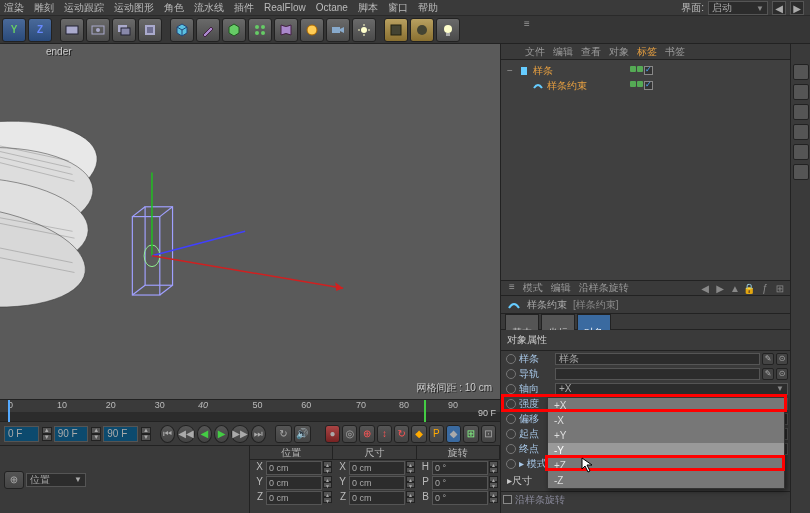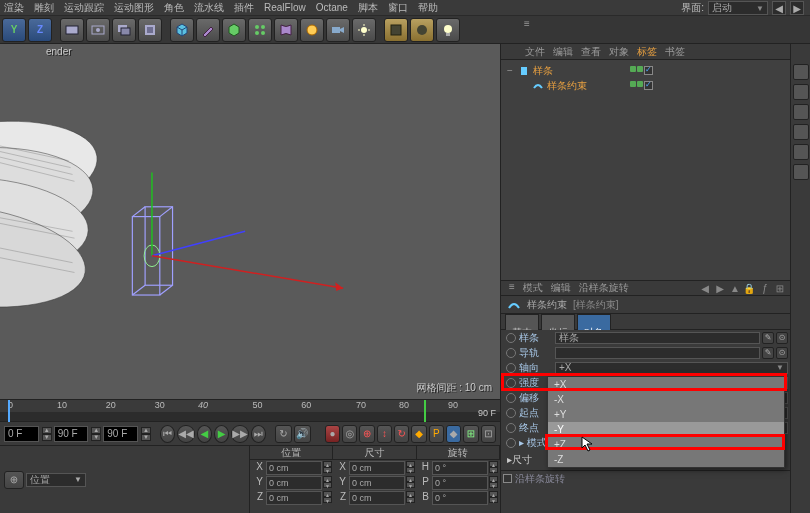--- a/index.html
+++ b/index.html
@@ -67,21 +67,21 @@
   .dropdown-open .opt{height:15px;padding:0 6px;display:flex;align-items:center;color:#ddd;}
   .dropdown-open .opt.hl{background:#999;color:#fff;}
   
   .timeline{height:22px;background:#3a3a3a;border-top:1px solid #222;display:flex;position:relative;}
   .tl-ruler{flex:1;position:relative;background:linear-gradient(to bottom,#3a3a3a 0,#3a3a3a 12px,#2c2c2c 12px,#2c2c2c 100%);}
   .tl-tick{position:absolute;top:0;font-size:9px;color:#bbb;}
   .tl-marker{position:absolute;top:0;width:2px;height:22px;background:#5af;}
   .tl-marker.green{background:#4c4;}
   
   .transport{height:24px;background:#3a3a3a;border-top:1px solid #222;display:flex;align-items:center;gap:2px;padding:0 4px;}
-  .num-field{background:#000000;border:1px solid #555;height:16px;width:40px;display:flex;align-items:center;padding:0 3px;}
+  .num-field{background:#0c4a6e;border:1px solid #555;height:16px;width:40px;display:flex;align-items:center;padding:0 3px;}
   .spin{display:flex;flex-direction:column;margin-left:1px;}
   .spin .sb{width:10px;height:7px;background:#555;border:1px solid #222;font-size:6px;text-align:center;line-height:5px;}
   .tr-btn{width:20px;height:18px;background:linear-gradient(#555,#444);border:1px solid #222;border-radius:3px;display:flex;align-items:center;justify-content:center;cursor:pointer;}
   .tr-btn.round{border-radius:50%;width:18px;}
   .tr-btn.play{color:#4c4;}
   .tr-btn.col{width:18px;}
   
   .coord{height:68px;background:#3a3a3a;border-top:1px solid #222;display:flex;}
   .coord-left{width:330px;border-right:1px solid #222;display:flex;align-items:center;gap:2px;padding-left:4px;}
   .coord-right{flex:1;}
@@ -456,20 +456,21 @@
           <path d="M2 10 Q7 2 12 10" stroke="#6cf" fill="none" stroke-width="2"></path>
         </svg>
       <span>样条约束</span>
       <span style="color:#888">[样条约束]</span>
     </div>
     <div class="attr-tabs">
       <div class="attr-tab">基本</div>
       <div class="attr-tab">坐标</div>
       <div class="attr-tab active">对象</div>
     </div>
+    <div class="attr-section">对象属性</div>
     <div class="attr-body" id="attr-body" style="position:relative">
 
       <div class="red-box" style="left:0;top:43px;width:286px;height:18px"></div>
       <div class="red-box" style="left:44px;top:104px;width:240px;height:16px"></div>
 
       <div class="dropdown-open" id="dd-open" style="left:46px;top:46px;width:238px">
           <div class="opt">+X</div>
           <div class="opt">-X</div>
           <div class="opt">+Y</div>
           <div class="opt hl">-Y</div>

